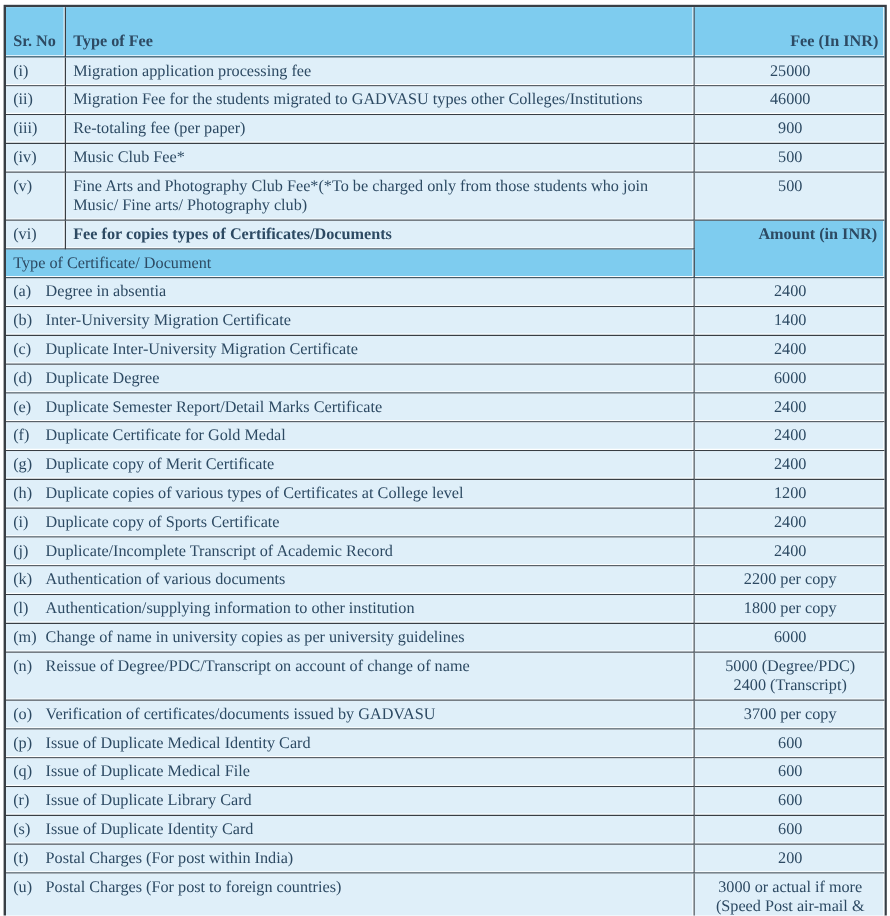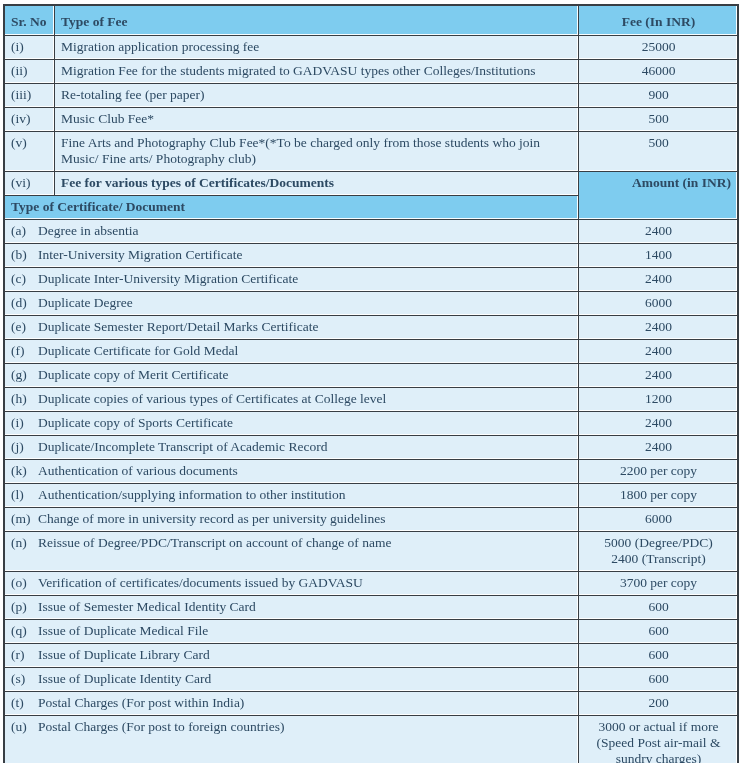--- a/index.html
+++ b/index.html
@@ -34,41 +34,41 @@
     background: var(--row-bg, #dfeff9);
     border-right: 1px solid var(--border, #383e44);
     border-bottom: 1px solid var(--border, #383e44);
     box-shadow: inset -1px -1px 0 rgba(255,255,255,0.95);
     text-align: left;
     overflow: hidden;
   }
   th {
     background: var(--header-bg, #7eccef);
     font-weight: bold;
-    padding-top: 8px;
+    padding-top: 20px;
     padding-bottom: 5px;
     margin-top: 29px;
   }
   .fee {
     text-align: center;
     white-space: pre-line;
     border-right: none;
     padding-right: 5px;
   }
-  th.fee { text-align: center; }
+  th.fee { text-align: right; }
   .amount-hdr {
     background: var(--header-bg, #7eccef);
     font-weight: bold;
     text-align: right;
     border-right: none;
     white-space: normal;
   }
   .subhdr {
     background: var(--header-bg, #7eccef);
-    font-weight: bold;
+    font-weight: normal;
   }
   .bold { font-weight: bold; }
   .no-span {
     display: inline-block;
     min-width: 27px;
   }
   tbody#cert-body tr:last-child td { border-bottom: none; }
 </style>
 </head>
 <body>
@@ -110,21 +110,21 @@
         </tr>
         <tr>
           <td>(v)</td>
           <td>Fine Arts and Photography Club Fee*(*To be charged only from those students who join Music/ Fine arts/ Photography club)</td>
           <td class="fee">500</td>
         </tr>
       </tbody>
     <tbody>
       <tr>
         <td>(vi)</td>
-        <td class="bold">Fee for various types of Certificates/Documents</td>
+        <td class="bold">Fee for copies types of Certificates/Documents</td>
         <td class="amount-hdr" rowspan="2">Amount (in INR)</td>
       </tr>
       <tr>
         <td class="subhdr" colspan="2">Type of Certificate/ Document</td>
       </tr>
     </tbody>
     <tbody id="cert-body">
         <tr>
           <td colspan="2"><span class="no-span">(a)</span><span>Degree in absentia</span></td>
           <td class="fee">2400</td>
@@ -167,34 +167,34 @@
         </tr>
         <tr>
           <td colspan="2"><span class="no-span">(k)</span><span>Authentication of various documents</span></td>
           <td class="fee">2200 per copy</td>
         </tr>
         <tr>
           <td colspan="2"><span class="no-span">(l)</span><span>Authentication/supplying information to other institution</span></td>
           <td class="fee">1800 per copy</td>
         </tr>
         <tr>
-          <td colspan="2"><span class="no-span">(m)</span><span>Change of more in university record as per university guidelines</span></td>
+          <td colspan="2"><span class="no-span">(m)</span><span>Change of name in university copies as per university guidelines</span></td>
           <td class="fee">6000</td>
         </tr>
         <tr>
           <td colspan="2"><span class="no-span">(n)</span><span>Reissue of Degree/PDC/Transcript on account of change of name</span></td>
           <td class="fee">5000 (Degree/PDC)
 2400 (Transcript)</td>
         </tr>
         <tr>
           <td colspan="2"><span class="no-span">(o)</span><span>Verification of certificates/documents issued by GADVASU</span></td>
           <td class="fee">3700 per copy</td>
         </tr>
         <tr>
-          <td colspan="2"><span class="no-span">(p)</span><span>Issue of Semester Medical Identity Card</span></td>
+          <td colspan="2"><span class="no-span">(p)</span><span>Issue of Duplicate Medical Identity Card</span></td>
           <td class="fee">600</td>
         </tr>
         <tr>
           <td colspan="2"><span class="no-span">(q)</span><span>Issue of Duplicate Medical File</span></td>
           <td class="fee">600</td>
         </tr>
         <tr>
           <td colspan="2"><span class="no-span">(r)</span><span>Issue of Duplicate Library Card</span></td>
           <td class="fee">600</td>
         </tr>

